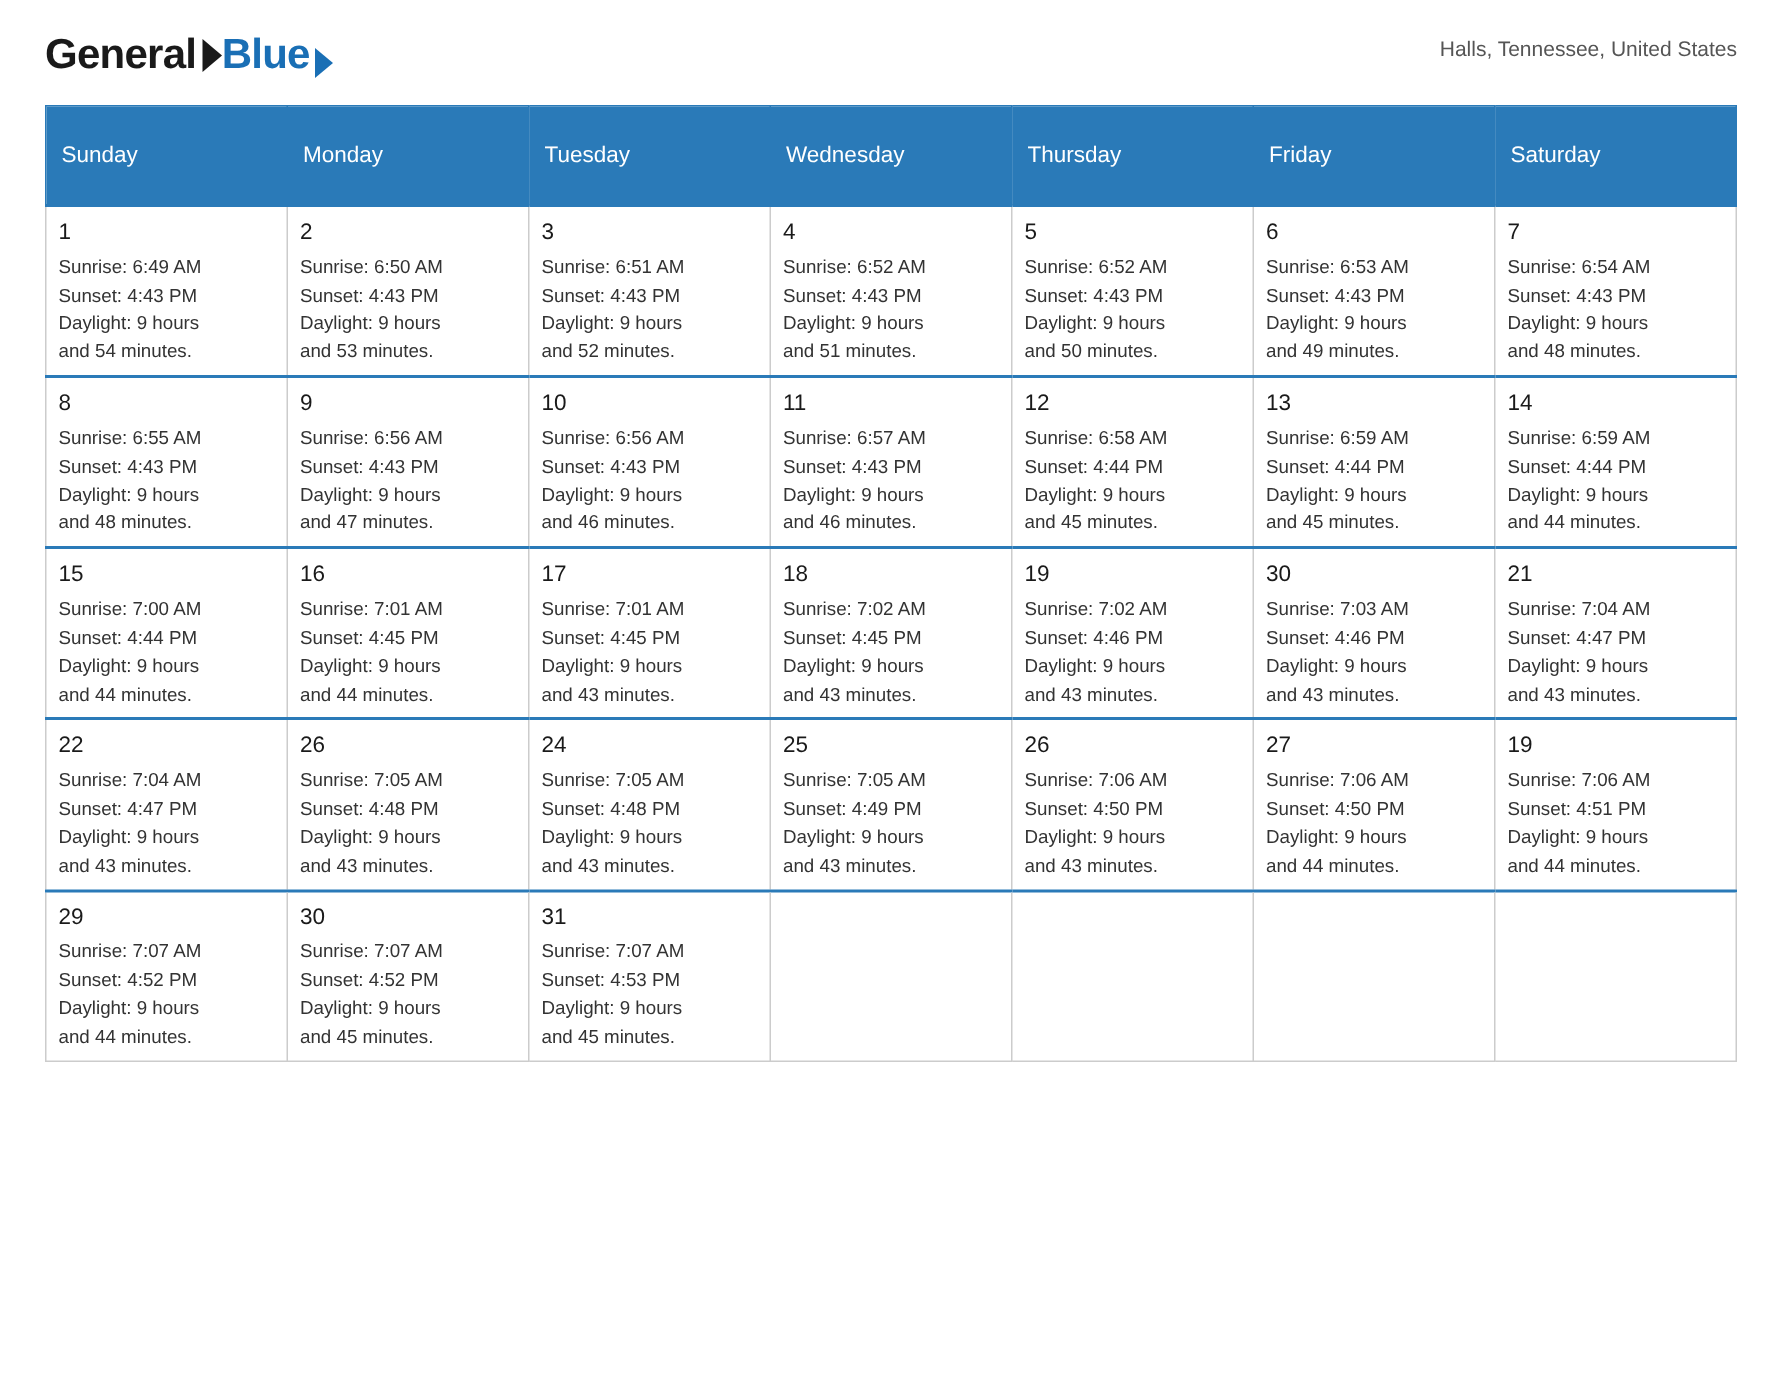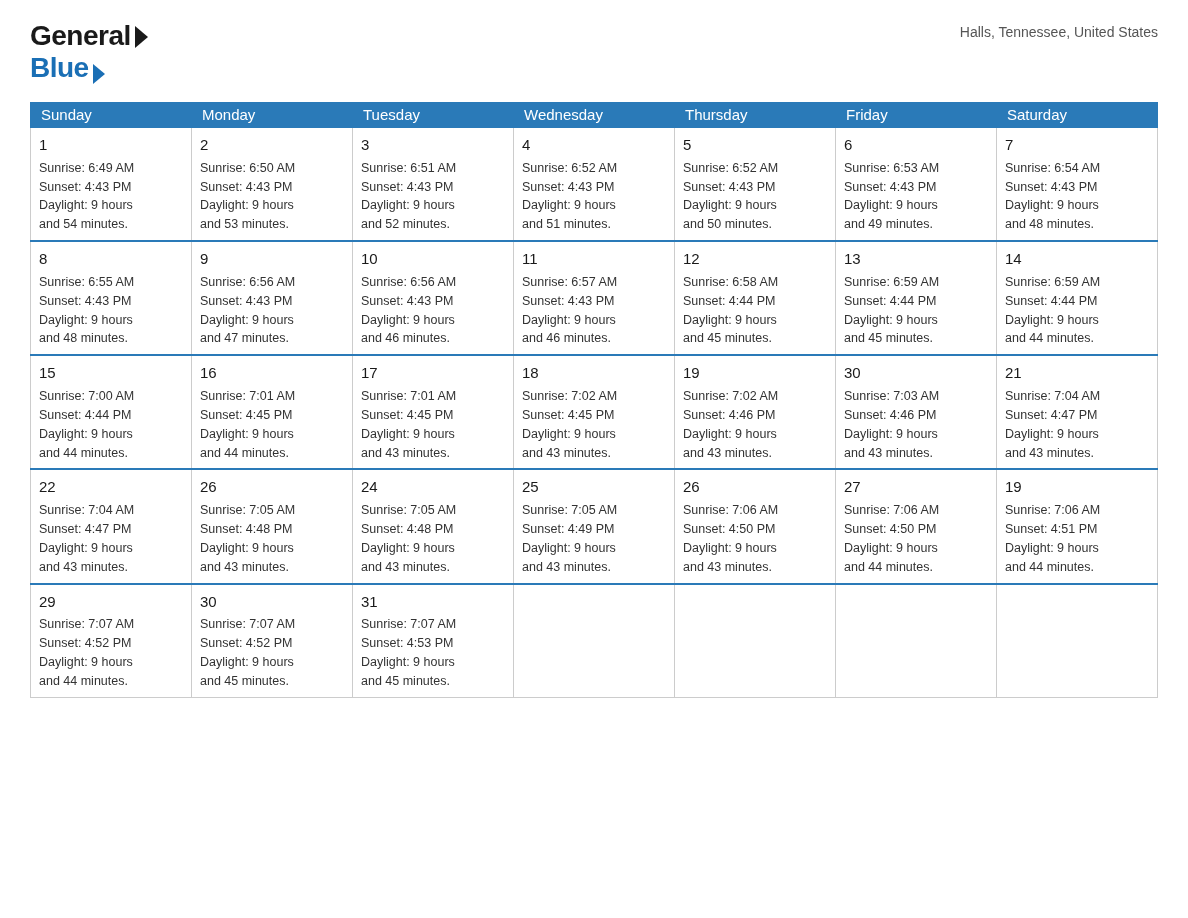--- a/index.html
+++ b/index.html
@@ -11,21 +11,21 @@
       padding: 20px 30px;
     }
     .header {
       display: flex;
       justify-content: space-between;
       align-items: flex-start;
       margin-bottom: 18px;
     }
     .logo {
       display: flex;
-      flex-direction: column;
+      flex-direction: row;
       align-items: flex-start;
     }
     .logo-general {
       font-size: 28px;
       font-weight: bold;
       color: #1a1a1a;
       letter-spacing: -0.5px;
     }
     .logo-blue {
       font-size: 28px;
@@ -61,21 +61,21 @@
     .calendar {
       width: 100%;
       border-collapse: collapse;
       border: 1px solid #aaa;
     }
     .calendar th {
       background: #2a7ab8;
       color: #ffffff;
       font-size: 15px;
       font-weight: normal;
-      padding: 3px 10px;
+      padding: 24px 10px;
       text-align: left;
       border: 1px solid #2a7ab8;
     }
     .calendar td {
       vertical-align: top;
       padding: 6px 8px;
       border: 1px solid #ccc;
       width: 14.28%;
       min-height: 110px;
       font-size: 13px;

